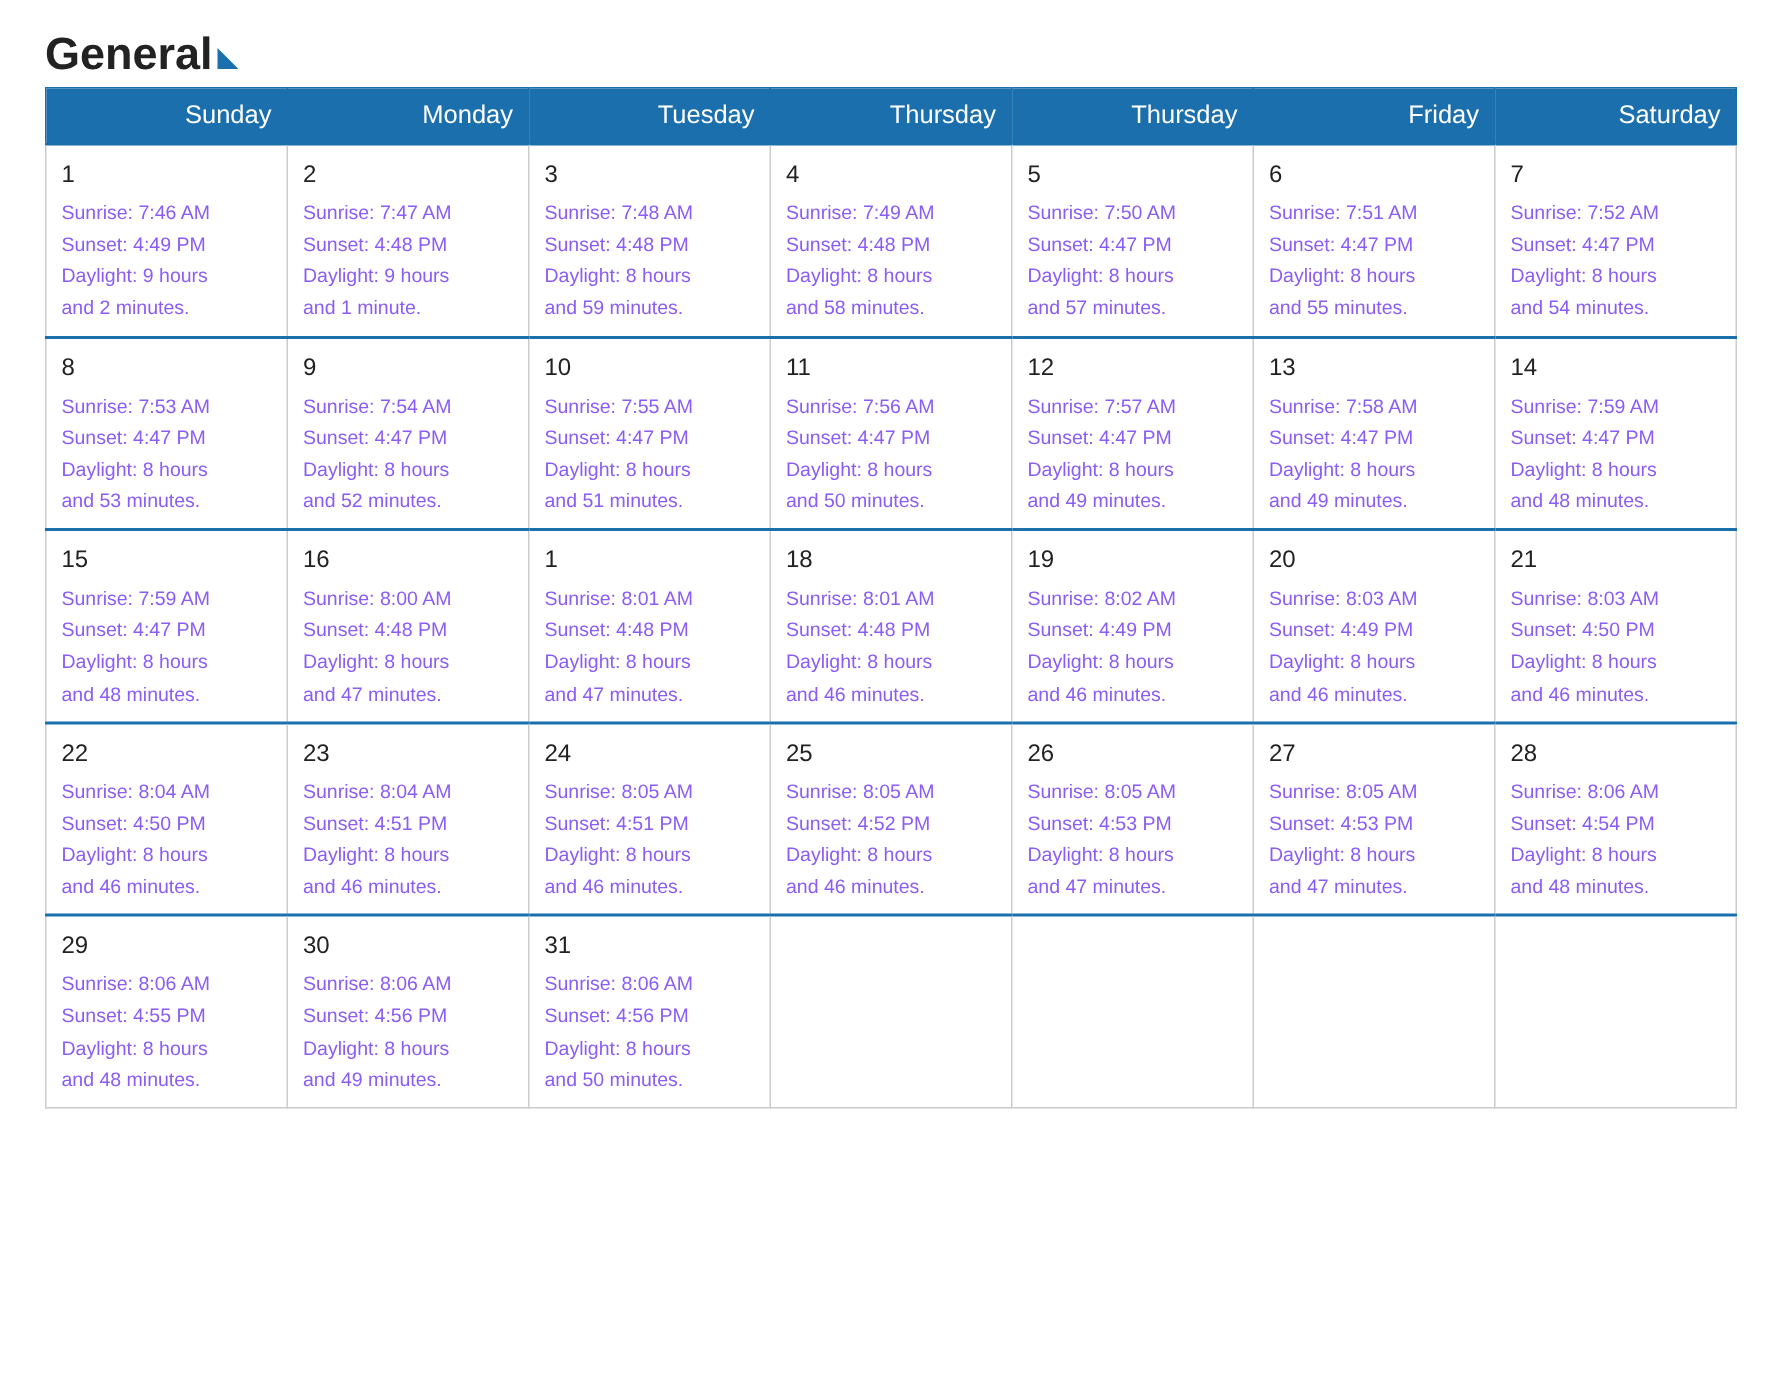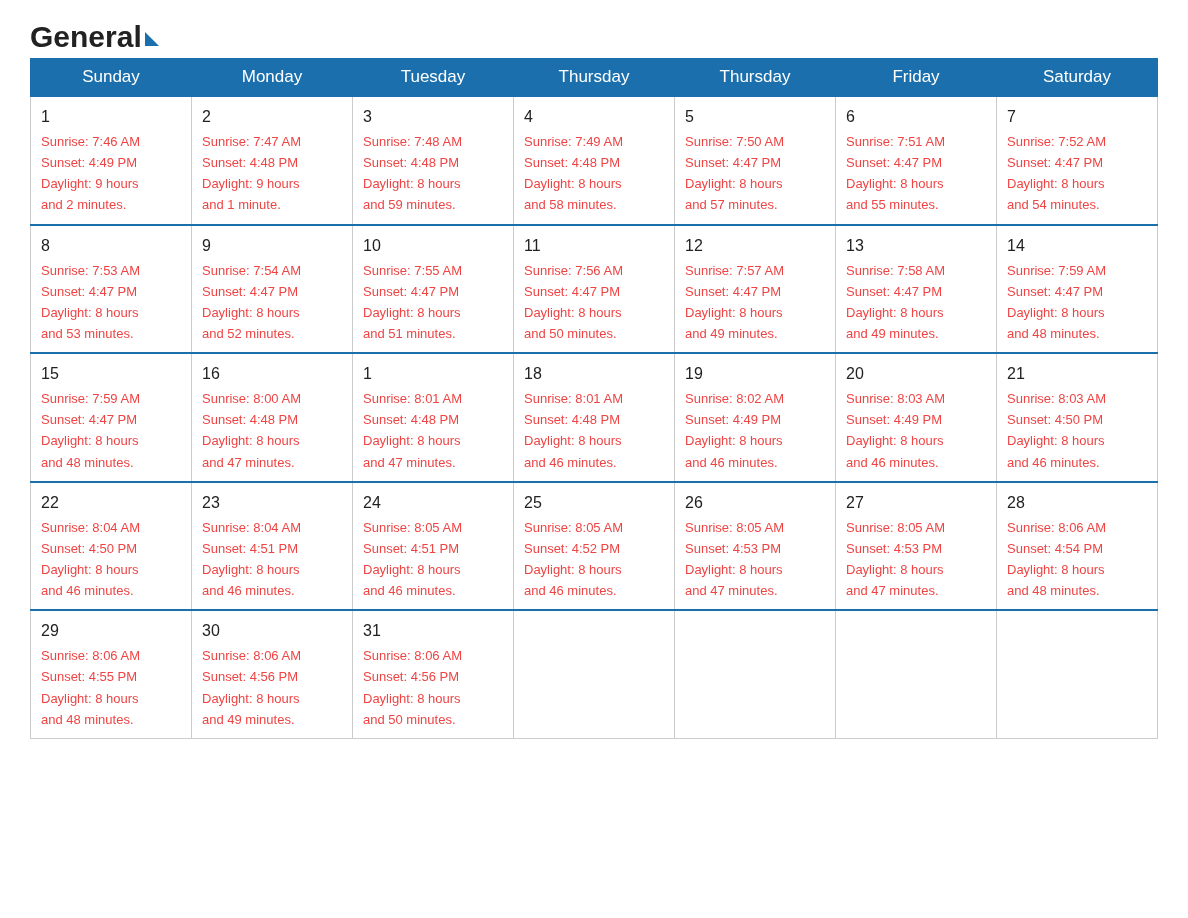--- a/index.html
+++ b/index.html
@@ -58,21 +58,21 @@
       width: 100%;
       border-collapse: collapse;
       table-layout: fixed;
     }
     thead tr th {
       background-color: #1a6fac;
       color: #fff;
       font-size: 17px;
       font-weight: normal;
       padding: 8px 10px;
-      text-align: center;
+      text-align: right;
       border: 1px solid #1a6fac;
     }
     tbody tr td {
       vertical-align: top;
       padding: 8px 10px;
       font-size: 14px;
       color: #222;
       border: 1px solid #ccc;
       border-top: 2px solid #1a6fac;
       line-height: 1.5;
@@ -82,21 +82,21 @@
       background: #fff;
     }
     .day-number {
       font-size: 16px;
       font-weight: normal;
       display: block;
       margin-bottom: 2px;
     }
     .day-info {
       font-size: 13px;
-      color: #ef4444;
+      color: #8b5cf6;
       line-height: 1.55;
     }
   </style>
 </head>
 <body>
 
 <div class="header">
   <div class="logo-wrapper">
     <div class="logo-row1">
       <span style="font-size:30px;font-weight:bold;color:#222;">General</span>

